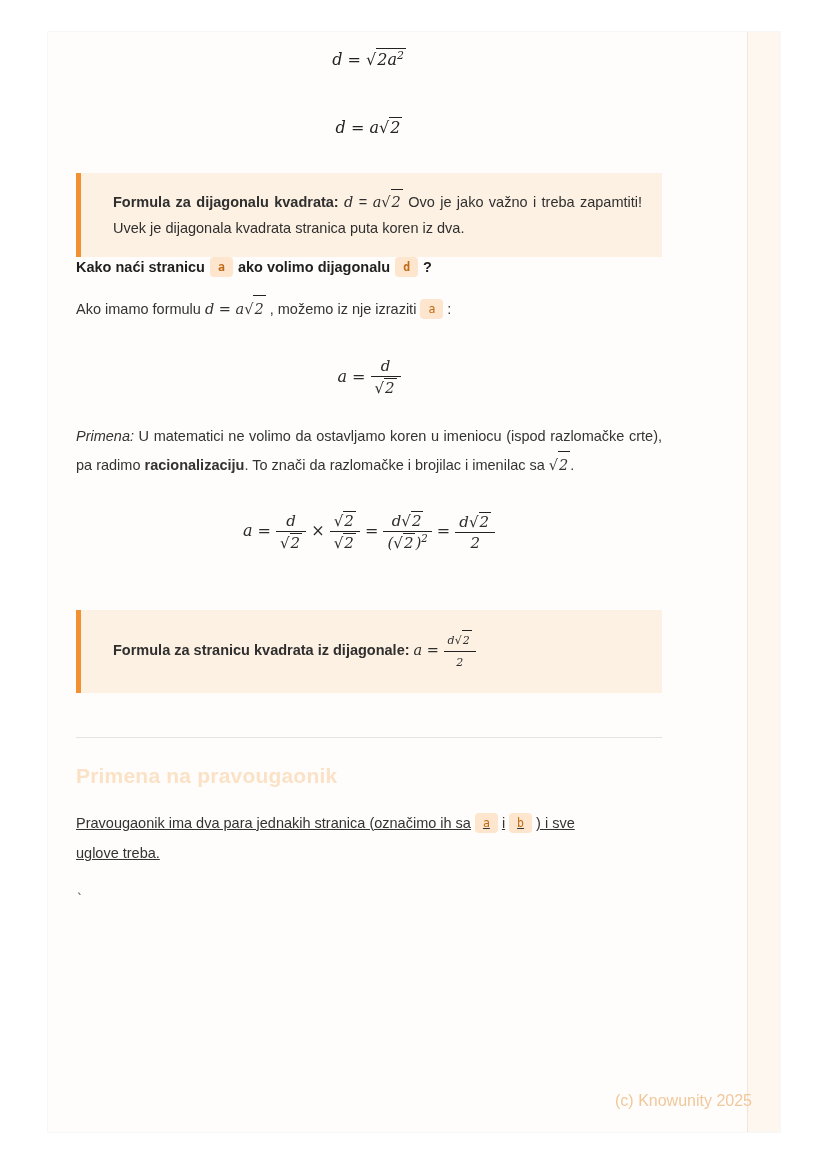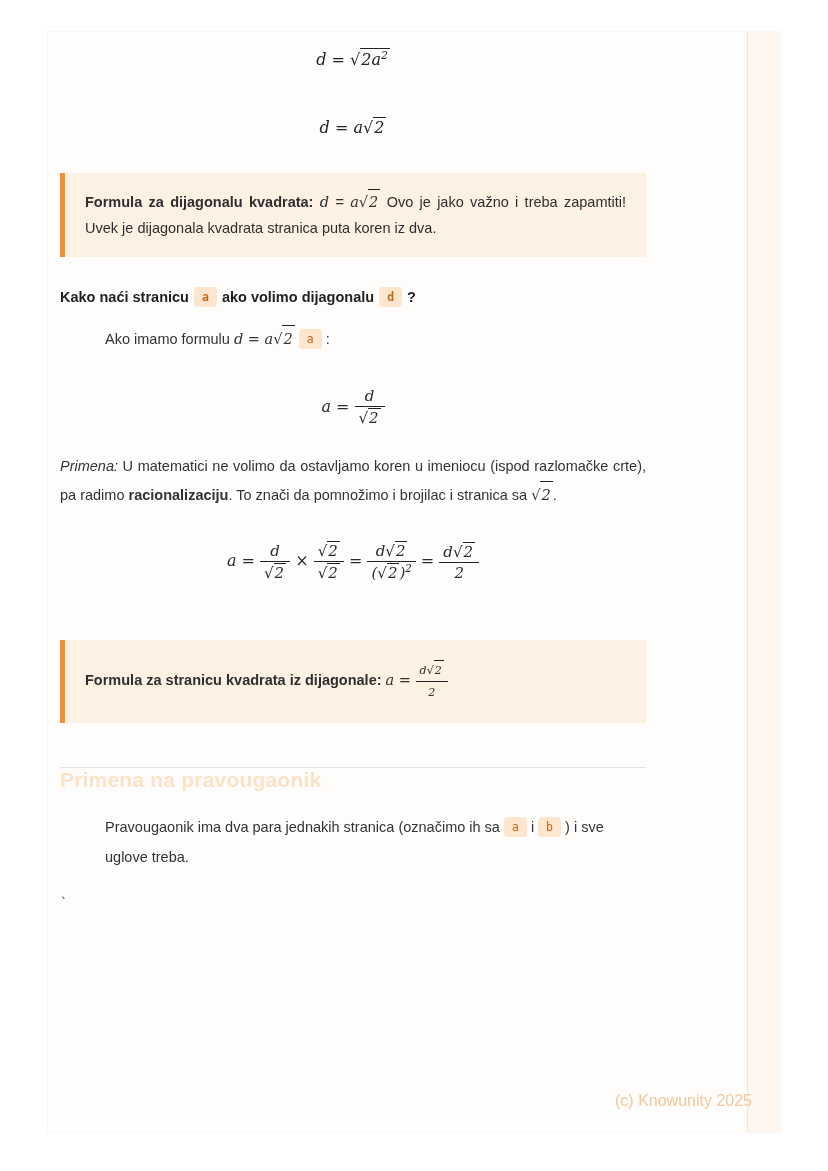--- a/index.html
+++ b/index.html
@@ -36,21 +36,21 @@
     position: absolute;
     right: 0;
     top: 0;
     width: 32px;
     height: 1100px;
     background: #fdf7f0;
     border-left: 1px solid #f3e6d8;
   }
   .content {
     position: absolute;
-    left: 12px;
+    left: 28px;
     top: 0;
     width: 586px;
   }
 
   
   .math-center {
     text-align: center;
     font-family: "DejaVu Serif", serif;
     font-style: italic;
     color: #222;
@@ -67,47 +67,45 @@
     border-top: 1px solid #222;
     padding: 0 2px 0 1px;
     display: inline-block;
     font-style: italic;
   }
 
   
   .callout {
     background: #fdf1e3;
     border-left: 5px solid #f29131;
-    padding: 16px 20px 16px 20px;
+    padding: 16px 20px 16px 32px;
     margin-top: 36px;
     font-size: 14.5px;
     line-height: 1.75;
     color: #2f2f2f;
     text-align: justify;
   }
   .callout b { font-weight: bold; }
 
   .qheading {
-    margin-top: 30px;
     font-size: 14.5px;
     font-weight: bold;
     color: #1f1f1f;
     display: flex;
     align-items: center;
     flex-wrap: wrap;
     gap: 5px;
   }
 
   .para {
     margin-top: 18px;
     font-size: 14.5px;
     line-height: 1.85;
     color: #333;
     text-align: justify;
-    margin-left: 45px;
   }
   .para.flex {
     display: flex;
     align-items: center;
     flex-wrap: wrap;
     gap: 4px;
     text-align: left;
   }
 
   .code-chip {
@@ -156,20 +154,21 @@
   .note i { font-style: italic; }
   .note b { font-weight: bold; }
 
   .hr {
     margin-top: 44px;
     border-top: 1px solid #e4e4e4;
     width: 100%;
   }
 
   .section-title {
+    margin-top: 26px;
     font-size: 21px;
     font-weight: bold;
     color: #fbe2c6;
     letter-spacing: 0.2px;
   }
 
   .tick {
     margin-top: 24px;
     font-family: "DejaVu Sans Mono", monospace;
     font-size: 13px;
@@ -215,36 +214,37 @@
         <span>ako volimo dijagonalu</span>
         <span class="code-chip">d</span>
         <span>?</span>
       </div>
 
       <div class="para flex">
         <span>Ako imamo formulu</span>
         <span style="font-family:'DejaVu Serif',serif;">
           <i>d</i> = <i>a</i><span class="radical"><span class="rad-sign">√</span><span class="rad-body">2</span></span>
         </span>
+        <span>, možemo iz nje izraziti</span>
         <span class="code-chip">a</span>
         <span>:</span>
       </div>
 
       <div class="bigmath" style="margin-top:34px;">
         <span><i>a</i> = </span>
         <span class="frac" style="font-size:15px;">
           <span class="num"><i>d</i></span>
           <span class="den"><span class="radical"><span class="rad-sign">√</span><span class="rad-body">2</span></span></span>
         </span>
       </div>
 
       <div class="note">
         <i>Primena:</i>
         <span>U matematici ne volimo da ostavljamo koren u imeniocu (ispod razlomačke crte), pa radimo</span>
-        <b>racionalizaciju</b><span>. To znači da pomnožimo i brojilac i stranica sa</span>
+        <b>racionalizaciju</b><span>. To znači da razlomačke i brojilac i imenilac sa</span>
         <span style="font-family:'DejaVu Serif',serif;"><span class="radical"><span class="rad-sign">√</span><span class="rad-body">2</span></span></span><span>.</span>
       </div>
 
       <div class="bigmath" style="margin-top:32px;">
         <span><i>a</i> = </span>
         <span class="frac" style="font-size:15px;">
           <span class="num"><i>d</i></span>
           <span class="den"><span class="radical"><span class="rad-sign">√</span><span class="rad-body">2</span></span></span>
         </span>
         <span style="font-style:normal;"> × </span>
@@ -272,21 +272,21 @@
             <span class="num"><i>d</i><span class="radical"><span class="rad-sign">√</span><span class="rad-body">2</span></span></span>
             <span class="den">2</span>
           </span>
         </span>
       </div>
 
       <div class="hr"></div>
 
       <div class="section-title">Primena na pravougaonik</div>
 
-      <div class="para flex" style="margin-top:22px;">
+      <div class="para flex" style="margin-top:22px;text-decoration:underline;">
         <span>Pravougaonik ima dva para jednakih stranica (označimo ih sa</span>
         <span class="code-chip">a</span>
         <span>i</span>
         <span class="code-chip">b</span>
         <span>) i sve</span>
         <span>uglove treba.</span>
       </div>
 
       <div class="tick">`</div>
 

